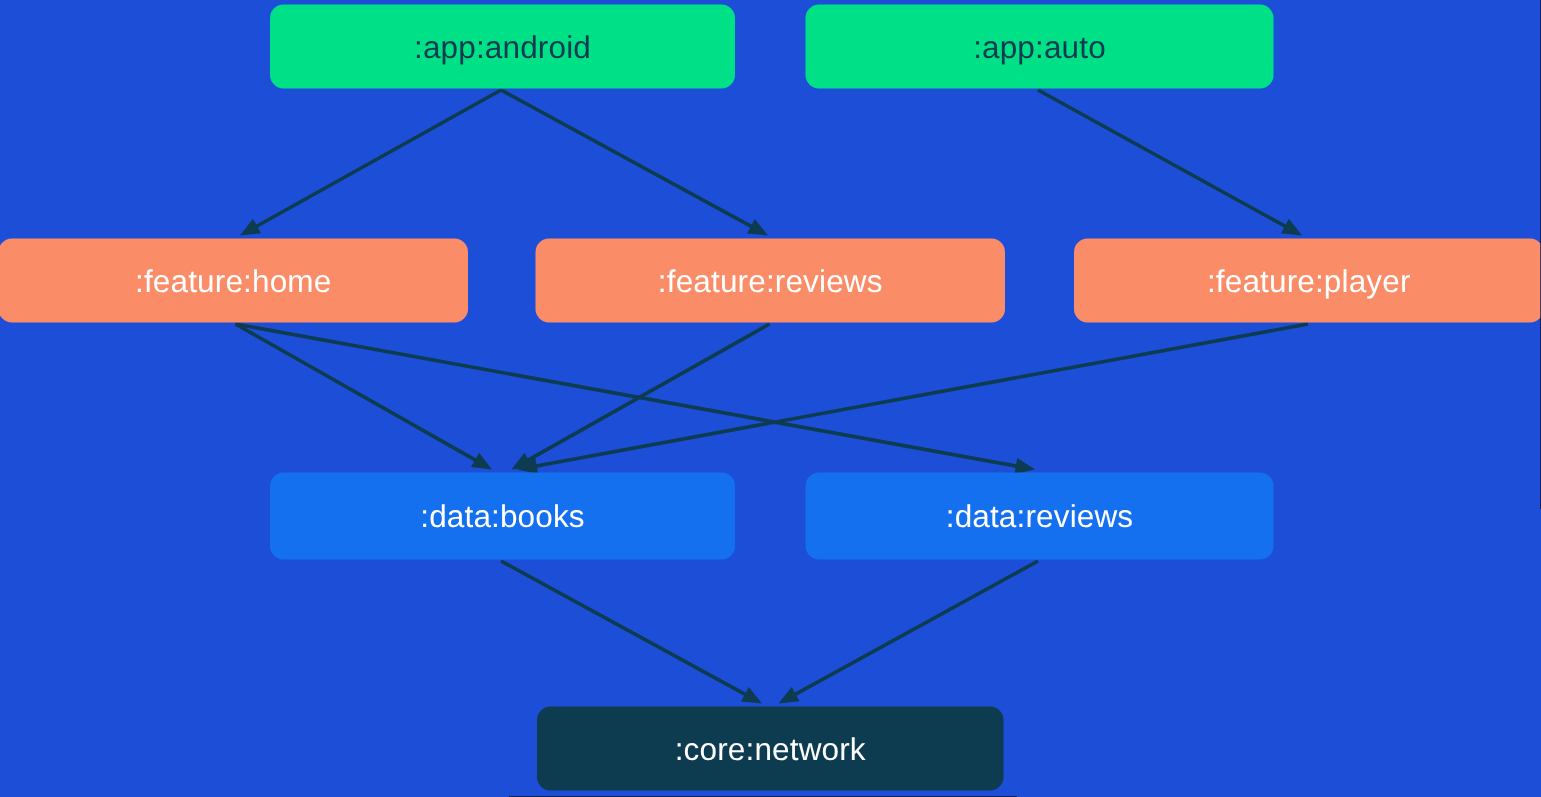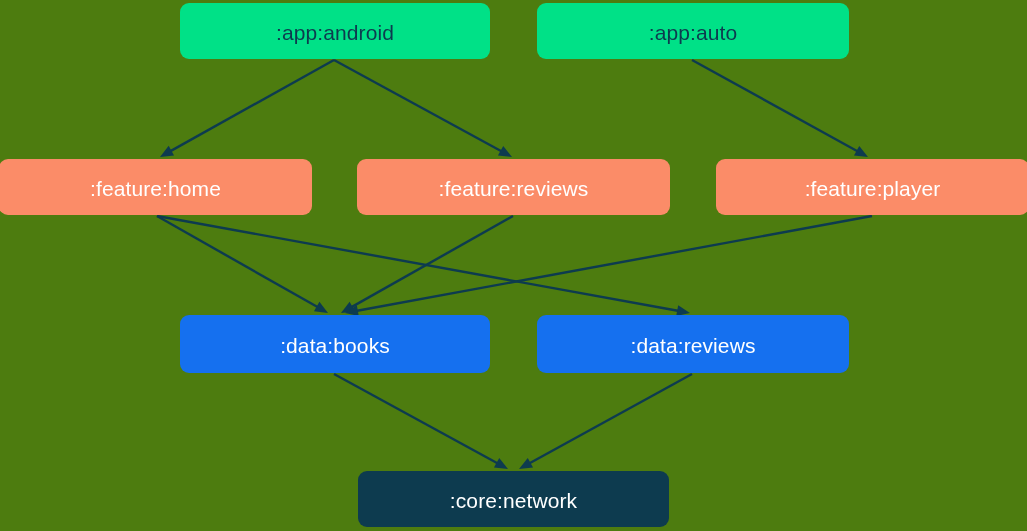--- a/index.html
+++ b/index.html
@@ -37,21 +37,21 @@
     stroke-width: 2.4px;
     stroke-linecap: butt;
   }
   .edge-head {
     stroke: none;
   }
 </style>
 </head>
 <body>
 
-<div id="graph-root" style="width: 1027px; height: 531px; background: #4d7c0f;">
+<div id="graph-root" style="width: 1027px; height: 531px; background: #1d4ed8;">
   <svg id="graph-svg" viewBox="0 0 1027 531" xmlns="http://www.w3.org/2000/svg" style="width: 1027px; height: 531px;">
     <g id="edges-layer">
         <line x1="334" y1="60" x2="169.60790590425074" y2="151.64386854763035" stroke="#0d3b4f" class="edge-line"></line>
         <polygon points="160,157 168.67673216065697,145.86607351325594 174.03286361302662,155.47397941750668" fill="#0d3b4f" class="edge-head"></polygon>
         <line x1="334" y1="60" x2="502.34107567744" y2="151.73642888040268" stroke="#0d3b4f" class="edge-line"></line>
         <polygon points="512,157 497.9531220589941,155.6088781108468 503.21669317859136,145.94995378828682" fill="#0d3b4f" class="edge-head"></polygon>
         <line x1="692" y1="60" x2="858.3662513892998" y2="151.6904908225118" stroke="#0d3b4f" class="edge-line"></line>
         <polygon points="868,157 853.9599061440647,155.54199982286408 859.269415321553,145.90825121216383" fill="#0d3b4f" class="edge-head"></polygon>
         <line x1="157" y1="216" x2="318.4321568652611" y2="307.5726269937446" stroke="#0d3b4f" class="edge-line"></line>
         <polygon points="328,313 313.9788625194536,311.36975346906763 319.406235525709,301.8019103343287" fill="#0d3b4f" class="edge-head"></polygon>

